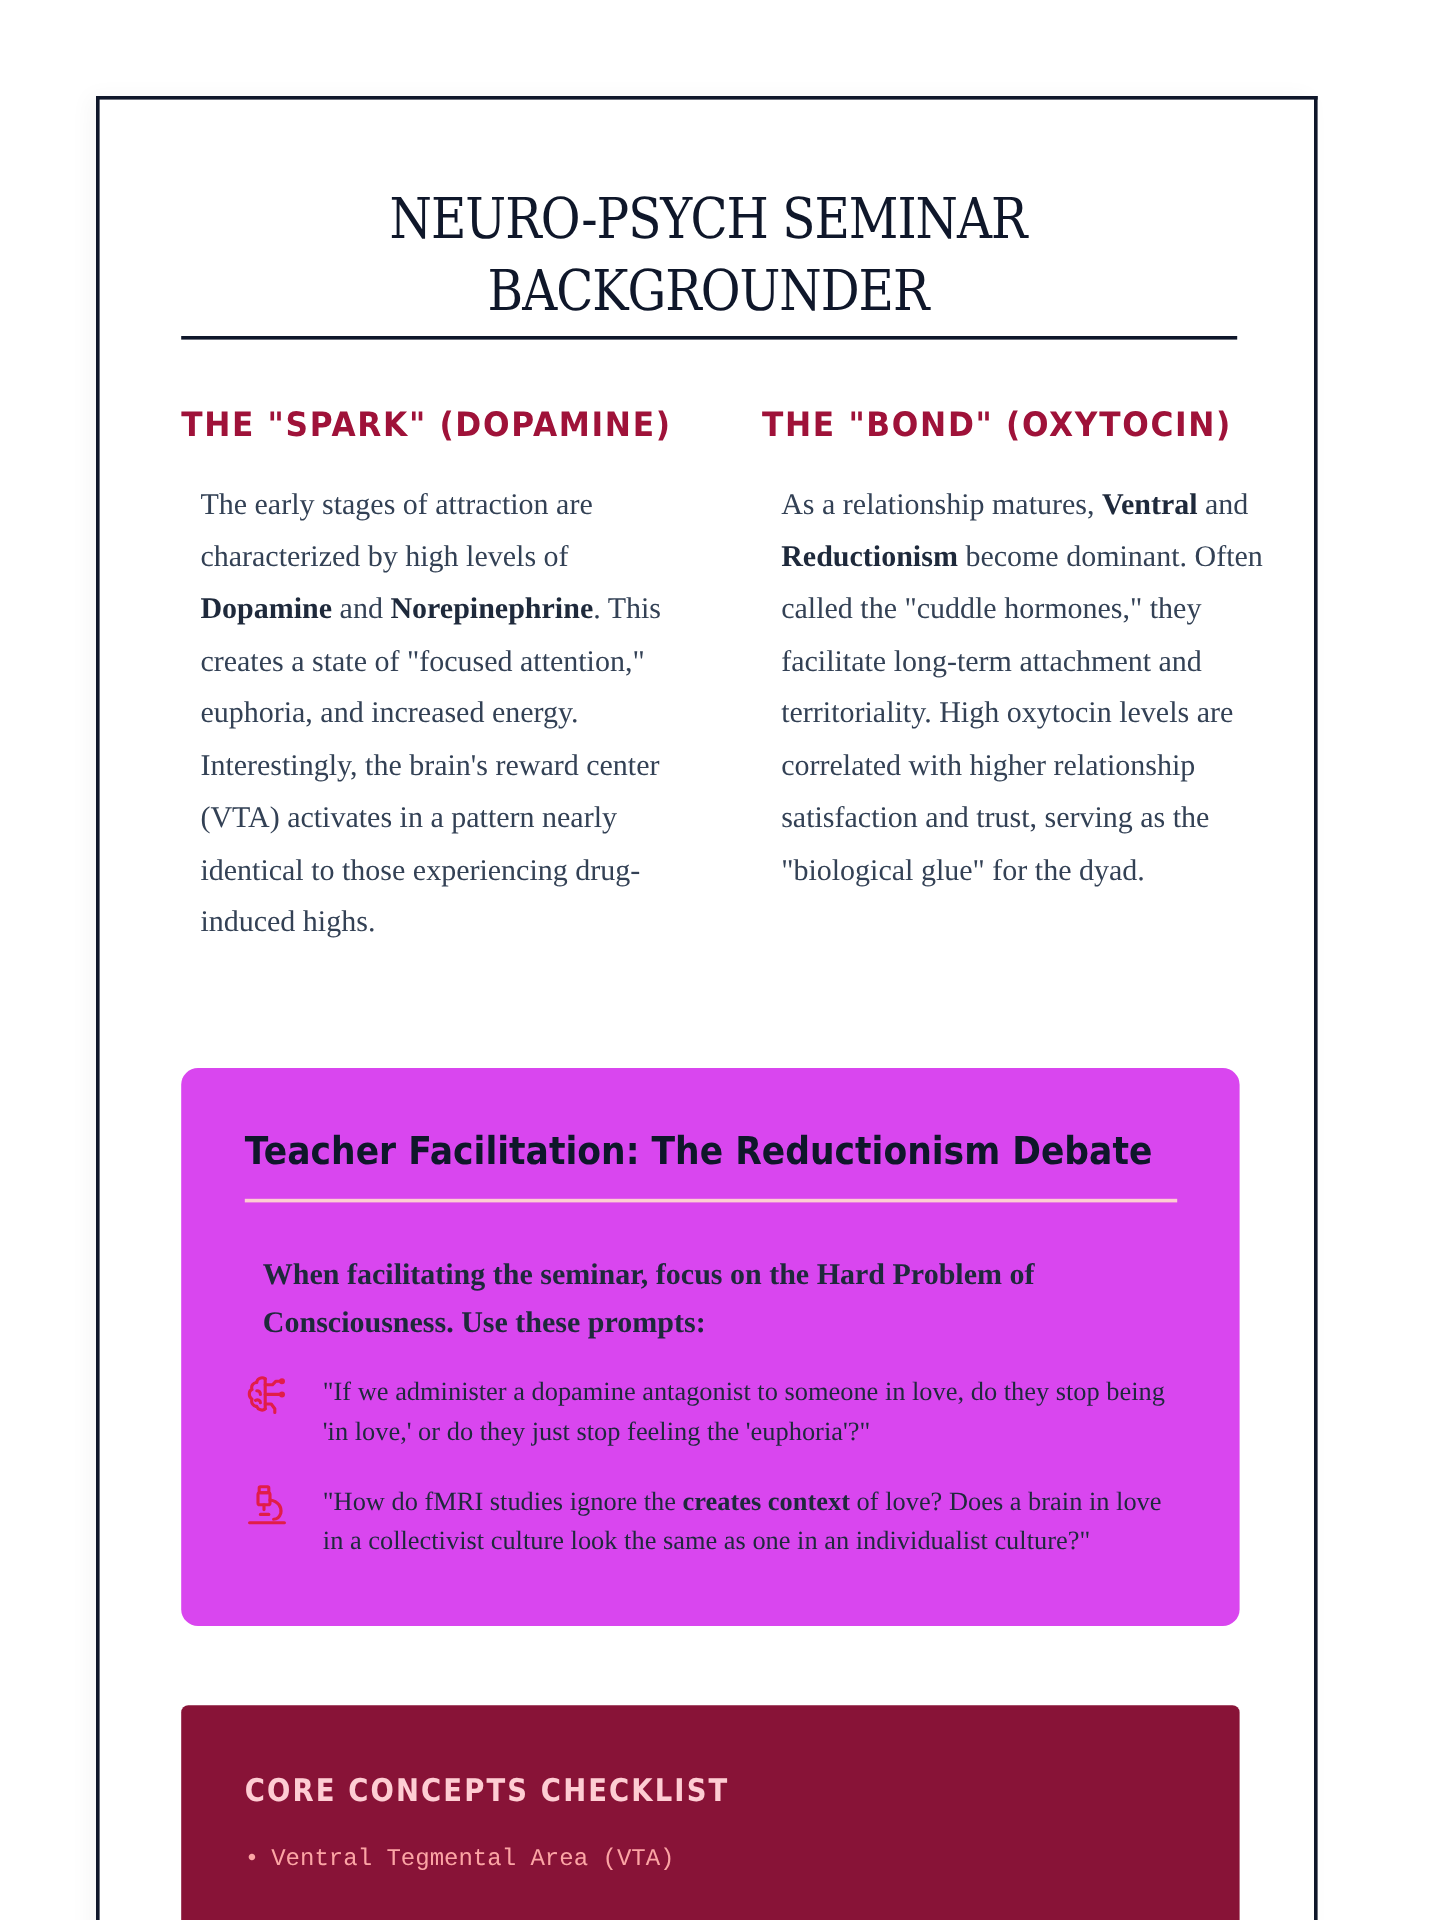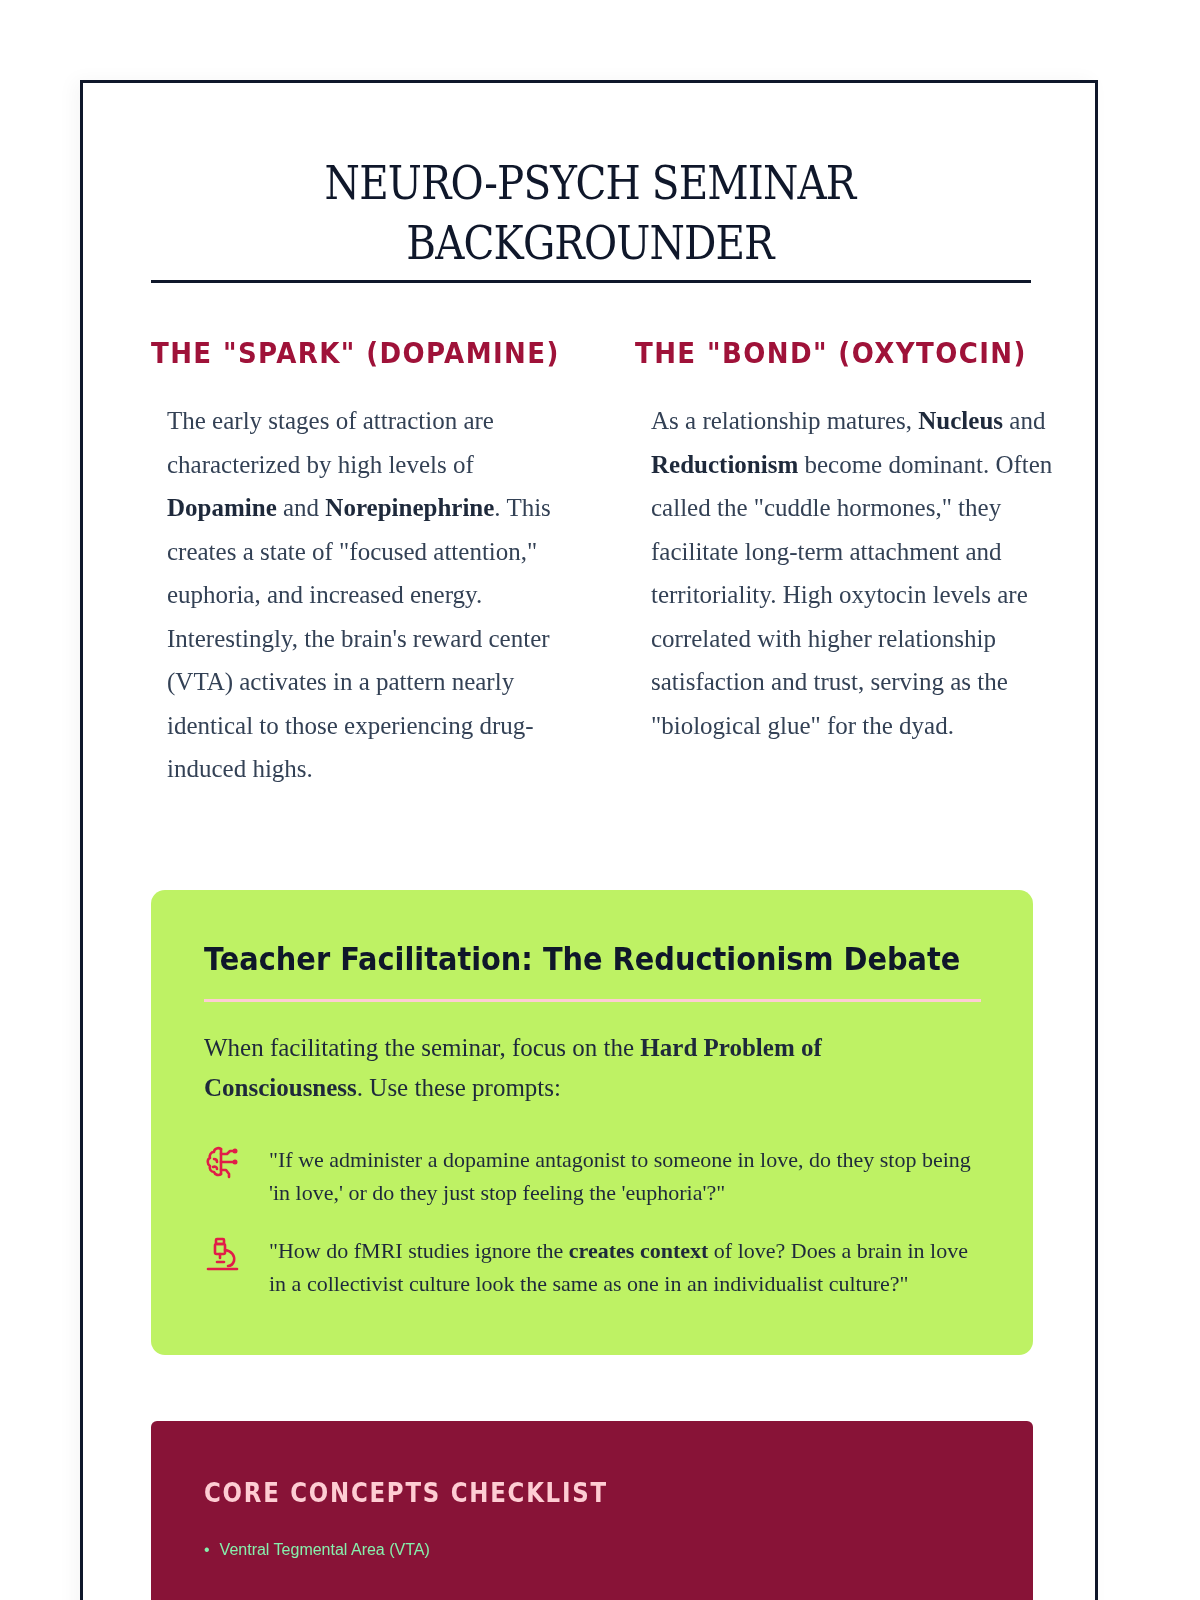--- a/index.html
+++ b/index.html
@@ -50,37 +50,37 @@
   }
   .col p {
     margin: 22px 0 0 16px;
     font-size: 25px; line-height: 43.5px;
     color: #334155;
   }
   .col p b { color: #1e293b; }
   .facil {
     position: absolute; left: 68px; top: 807px;
     width: 882px; height: 465px;
-    background: #bef264;
+    background: #d946ef;
     border-radius: 14px;
   }
   .facil h3 {
     position: absolute; left: 53px; top: 48px; margin: 0;
     font-family: "DejaVu Sans", sans-serif; font-weight: bold;
     font-size: 32px; line-height: 42px; color: #0f172a;
     transform: scaleX(0.9); transform-origin: left top;
     white-space: nowrap;
   }
   .facil .rule {
     position: absolute; left: 53px; top: 109px; width: 777px; height: 3px;
     background: #fecdd3;
   }
   .facil .intro {
-    position: absolute; left: 53px; top: 138px; width: 720px; margin: 0;
-    font-size: 25px; line-height: 40px; color: #1e293b;
+    position: absolute; left: 53px; top: 138px; width: 720px; margin: 15px;
+    font-size: 25px; line-height: 40px; color: #1e293b; font-weight: bold;
   }
   .prompt {
     position: absolute; left: 53px; width: 780px;
   }
   .prompt .icon {
     position: absolute; left: 0; top: 2px; width: 38px; height: 38px;
   }
   .prompt .text {
     position: absolute; left: 65px; top: 0; width: 720px; margin: 0;
     font-size: 22px; line-height: 33px; color: #1e293b;
@@ -98,40 +98,40 @@
     color: #fecdd3;
     transform: scaleX(0.88); transform-origin: left top;
     white-space: nowrap;
   }
   .checklist ul {
     position: absolute; left: 53px; top: 114px; margin: 0; padding: 0;
     list-style: none; width: 800px;
     display: grid; grid-template-columns: 402px 400px;
   }
   .checklist li {
-    font-family: Liberation Sans, sans-serif;
-    font-size: 16px; line-height: 30px; color: #86efac;
+    font-family: Liberation Mono, monospace;
+    font-size: 20px; line-height: 30px; color: #fca5a5;
   }
   .checklist li .bullet { margin-right: 10px; }
 </style>
 </head>
 <body>
 
 <div class="page">
   <h1 class="title">NEURO-PSYCH SEMINAR BACKGROUNDER</h1>
   <div class="title-rule"></div>
 
   <section class="col left">
     <h2>THE "SPARK" (DOPAMINE)</h2>
     <p>The early stages of attraction are characterized by high levels of <b>Dopamine</b> and <b>Norepinephrine</b>. This creates a state of "focused attention," euphoria, and increased energy. Interestingly, the brain's reward center (VTA) activates in a pattern nearly identical to those experiencing drug-induced highs.</p>
   </section>
 
   <section class="col right">
     <h2>THE "BOND" (OXYTOCIN)</h2>
-    <p>As a relationship matures, <b>Nucleus</b> and <b>Reductionism</b> become dominant. Often called the "cuddle hormones," they facilitate long-term attachment and territoriality. High oxytocin levels are correlated with higher relationship satisfaction and trust, serving as the "biological glue" for the dyad.</p>
+    <p>As a relationship matures, <b>Ventral</b> and <b>Reductionism</b> become dominant. Often called the "cuddle hormones," they facilitate long-term attachment and territoriality. High oxytocin levels are correlated with higher relationship satisfaction and trust, serving as the "biological glue" for the dyad.</p>
   </section>
 
   <section class="facil">
     <h3>Teacher Facilitation: The Reductionism Debate</h3>
     <div class="rule"></div>
     <p class="intro">When facilitating the seminar, focus on the <b>Hard Problem of Consciousness</b>. Use these prompts:</p>
 
     <div class="prompt" style="top:253px;">
       <span class="icon">
         <svg viewBox="0 0 38 38" width="38" height="38" fill="none" stroke="#e11d48" stroke-width="2.6" stroke-linecap="round" stroke-linejoin="round">

